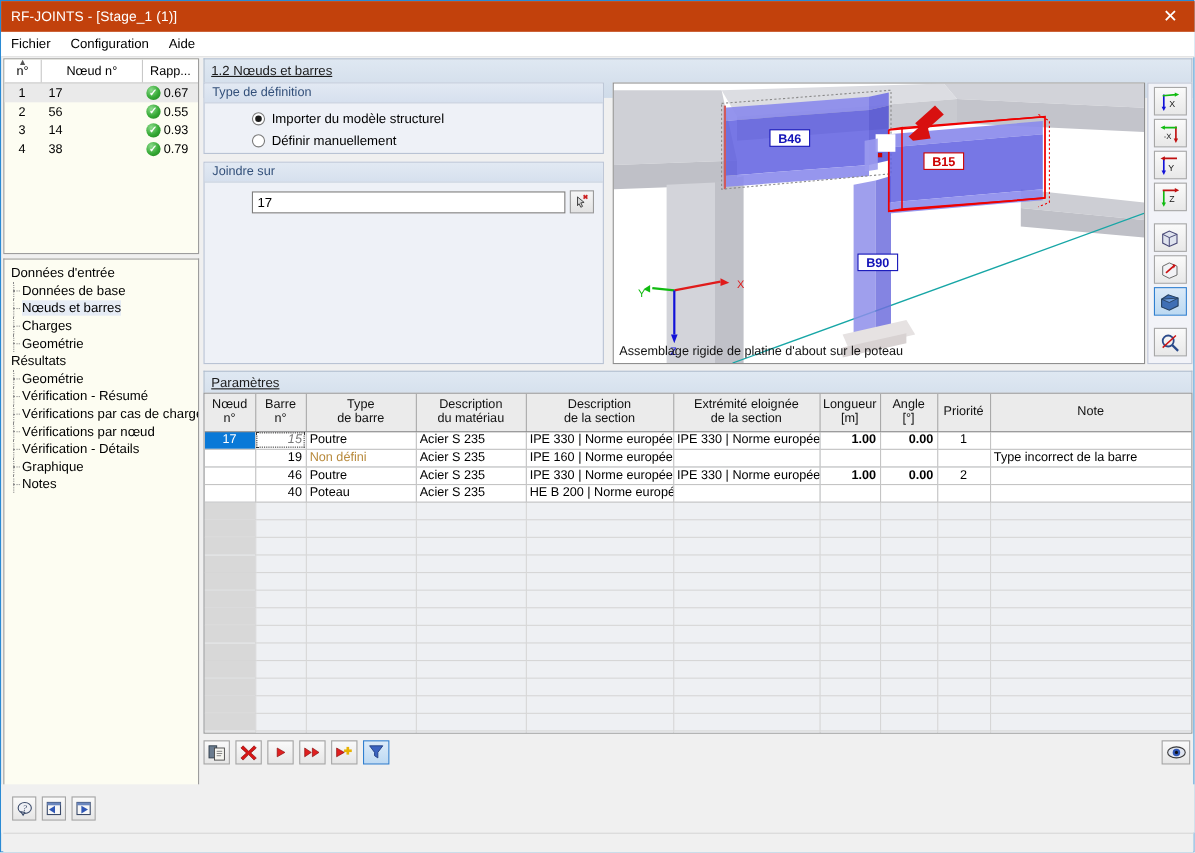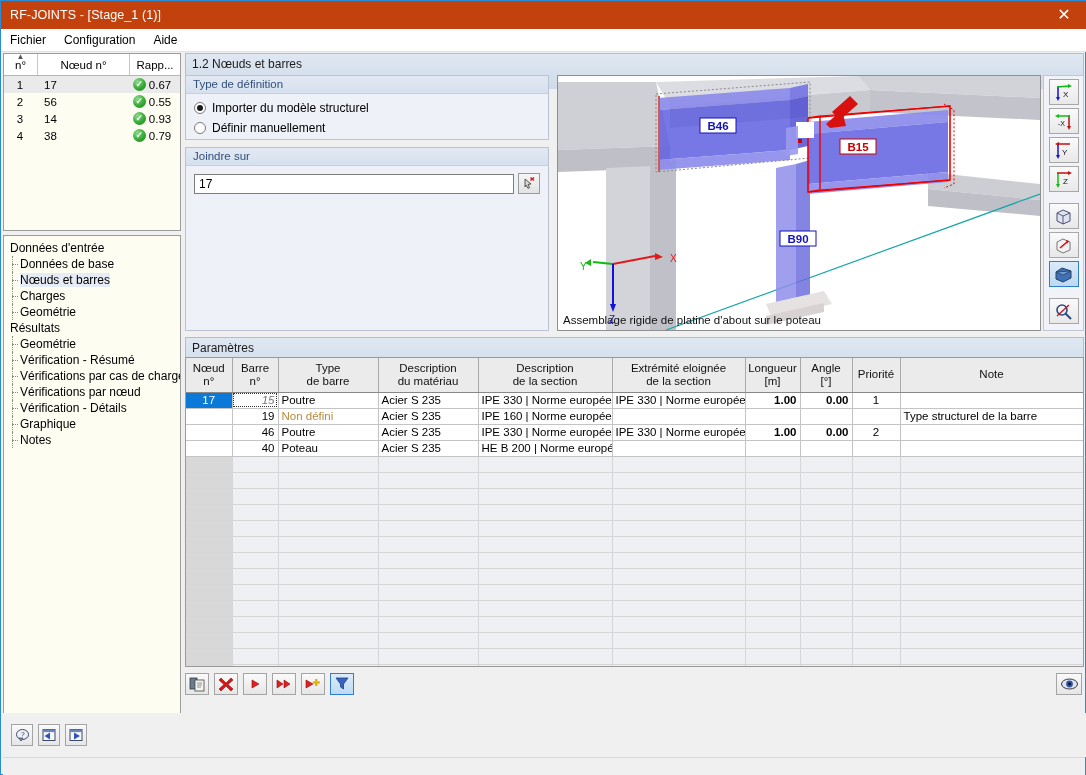--- a/index.html
+++ b/index.html
@@ -83,33 +83,33 @@
     background:#f3f3f3;display:flex;align-items:center;
   }
   .treescroll .arw{width:17px;height:18px;display:flex;align-items:center;justify-content:center;font-size:11px;color:#3b3b3b;}
   .treescroll .thumb{flex:1;height:14px;background:#cdcdcd;margin:0 1px;}
 
   
   .mainpanel{position:absolute;left:184px;top:52px;width:899px;height:650px;}
   .sectitle{
     height:36px;line-height:20px;font-size:12px;padding-left:6px;
     background:linear-gradient(#dfe8f2,#cfdbe9);border:1px solid #aebdd0;border-bottom:none;
-    box-sizing:border-box;color:#1b1b1b;
+    box-sizing:border-box;color:#1b1b1b;text-decoration:underline;
   }
 
   .toprow{position:absolute;left:0;top:22px;width:899px;height:256px;}
 
   .groupbox{
     position:absolute;background:#eef1f7;border:1px solid #b9c3d4;box-sizing:border-box;
   }
   .gb-title{
     height:17px;line-height:17px;font-size:11.5px;color:#33507a;padding-left:7px;
     background:linear-gradient(#e2e9f3,#d6e0ee);border-bottom:1px solid #c5cfdd;
   }
-  .gb-body{padding:7px 8px;}
+  .gb-body{padding:7px 8px;margin-left:35px;}
 
   .radio-row{display:flex;align-items:center;height:20px;font-size:12px;}
   .radio{
     width:12px;height:12px;border-radius:50%;border:1px solid #7a7a7a;background:#fff;
     margin-right:6px;display:inline-flex;align-items:center;justify-content:center;flex:none;
     box-sizing:border-box;
   }
   .radio.on:after{content:"";width:6px;height:6px;border-radius:50%;background:#1a1a1a;}
 
   .fieldlabel{font-size:12px;margin-bottom:3px;}
@@ -500,21 +500,21 @@
             <tr>
               <td class="idcell"></td>
               <td class="barcell">19</td>
               <td class="undef">Non défini</td>
               <td>Acier S 235</td>
               <td>IPE 160 | Norme europée</td>
               <td></td>
               <td class="num"></td>
               <td class="num"></td>
               <td class="ctr"></td>
-              <td>Type structurel de la barre</td>
+              <td>Type incorrect de la barre</td>
             </tr>
             <tr>
               <td class="idcell"></td>
               <td class="barcell">46</td>
               <td>Poutre</td>
               <td>Acier S 235</td>
               <td>IPE 330 | Norme europée</td>
               <td>IPE 330 | Norme europée</td>
               <td class="num">1.00</td>
               <td class="num">0.00</td>

